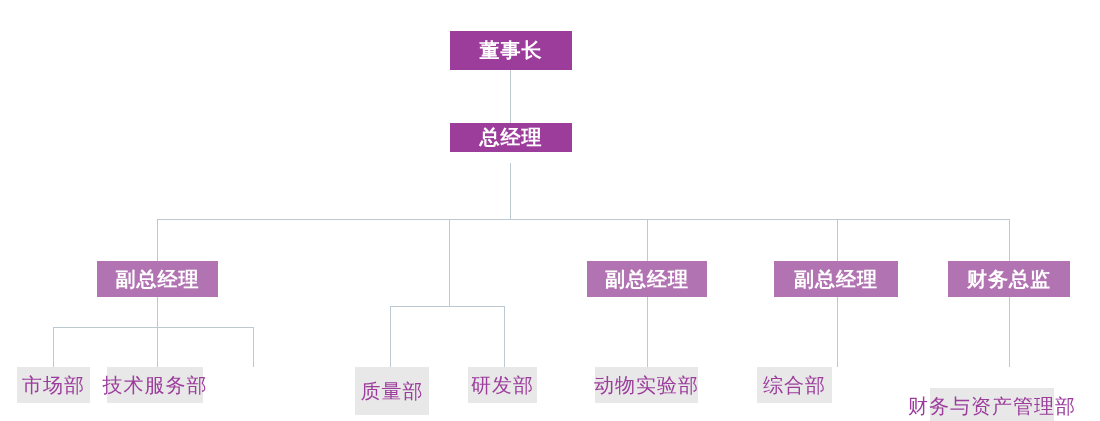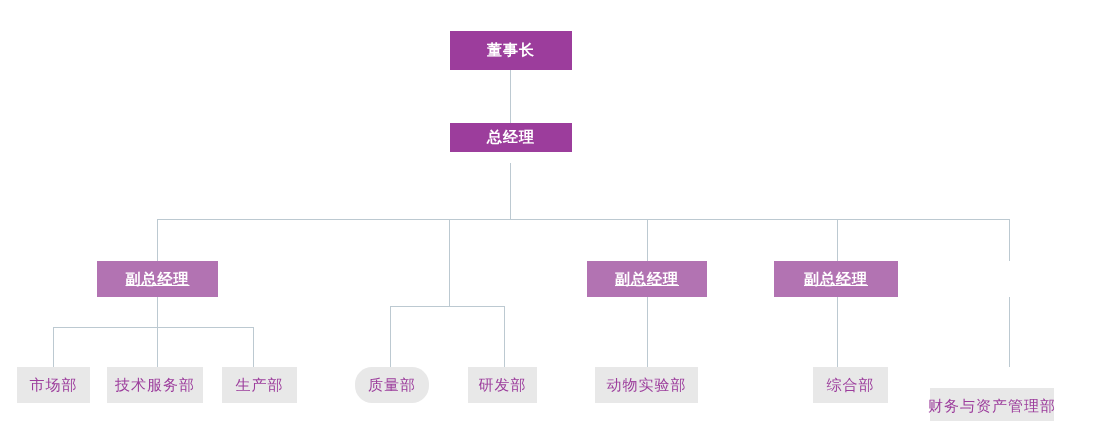--- a/index.html
+++ b/index.html
@@ -9,27 +9,27 @@
     height: 421px;
     background: #ffffff;
     font-family: "Liberation Sans", "DejaVu Sans", sans-serif;
     overflow: hidden;
   }
   .node {
     position: absolute;
     display: flex;
     align-items: center;
     justify-content: center;
-    font-size: 15px;
+    font-size: 20px;
     letter-spacing: 1px;
     box-sizing: border-box;
     white-space: nowrap;
   }
   .lv-dark { background: #9C3D9C; color: #ffffff; font-weight: bold; }
-  .lv-mid  { background: #B273B2; color: #ffffff; font-weight: bold; text-decoration: underline; }
+  .lv-mid  { background: #B273B2; color: #ffffff; font-weight: bold; }
   .lv-gray { background: #E8E8E8; color: #9C3D9C; font-weight: normal; font-family: Liberation Mono, monospace; }
   .line { position: absolute; background: #BCC9D1; }
 </style>
 </head>
 <body>
 
 <div class="stage">
 
   <div class="line" style="left:510px; top:70px; width:1px; height:53px;"></div>
   <div class="line" style="left:510px; top:163px; width:1px; height:56px;"></div>
@@ -57,30 +57,30 @@
   <div class="node lv-dark" style="left:450px; top:31px; width:122px; height:39px;">董事长</div>
 
   <div class="node lv-dark" style="left:450px; top:123px; width:122px; height:29px;">总经理</div>
 
   <div class="node lv-mid" style="left:97px; top:261px; width:121px; height:36px;">副总经理</div>
 
   <div class="node lv-mid" style="left:587px; top:261px; width:120px; height:36px;">副总经理</div>
 
   <div class="node lv-mid" style="left:774px; top:261px; width:124px; height:36px;">副总经理</div>
 
+  <div class="node lv-mid" style="left:948px; top:261px; width:122px; height:36px;">财务总监</div>
 
   <div class="node lv-gray" style="left:17px; top:367px; width:73px; height:36px;">市场部</div>
 
   <div class="node lv-gray" style="left:107px; top:367px; width:96px; height:36px;">技术服务部</div>
 
-  <div class="node lv-gray" style="left:222px; top:367px; width:75px; height:36px;">生产部</div>
 
-  <div class="node lv-gray" style="left:355px; top:367px; width:74px; height:36px;border-radius:17px;">质量部</div>
+  <div class="node lv-gray" style="left:355px; top:367px; width:74px; height:48px;">质量部</div>
 
   <div class="node lv-gray" style="left:468px; top:367px; width:69px; height:36px;">研发部</div>
 
   <div class="node lv-gray" style="left:595px; top:367px; width:103px; height:36px;">动物实验部</div>
 
-  <div class="node lv-gray" style="left:813px; top:367px; width:75px; height:36px;">综合部</div>
+  <div class="node lv-gray" style="left:757px; top:367px; width:75px; height:36px;">综合部</div>
 
   <div class="node lv-gray" style="left:930px; top:388px; width:124px; height:36px;">财务与资产管理部</div>
 
 </div>
 
 </body></html>

